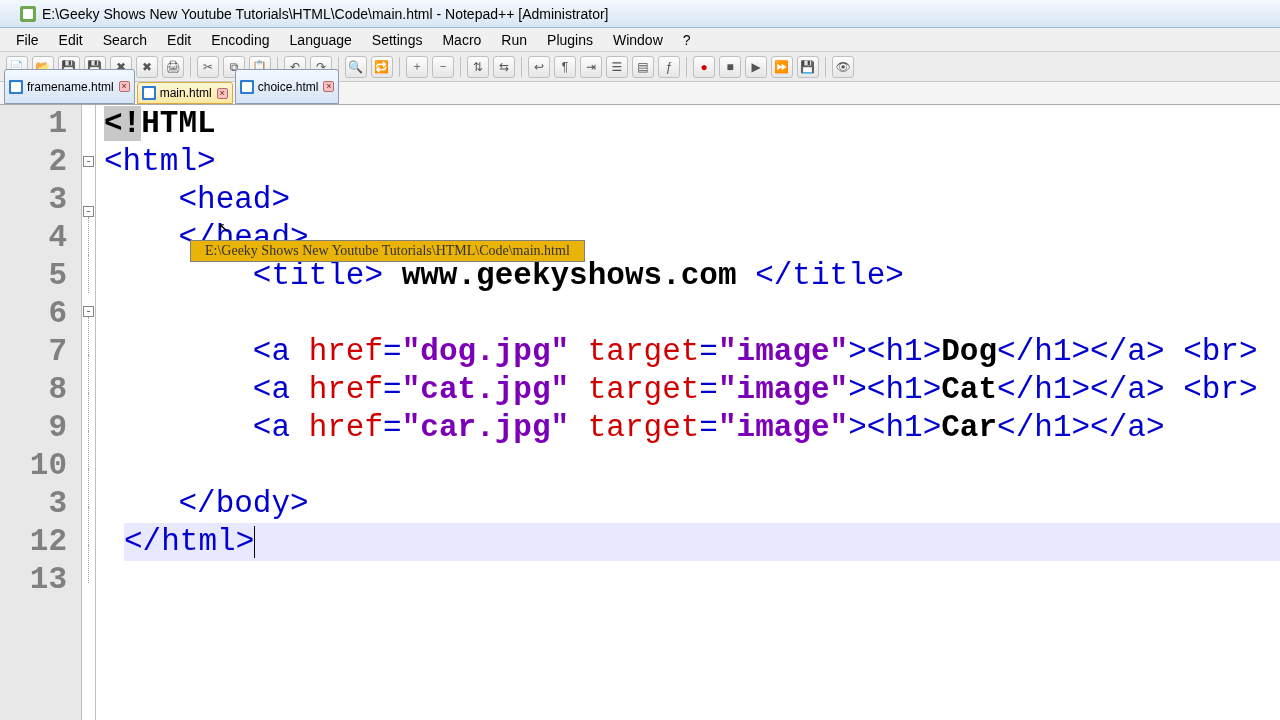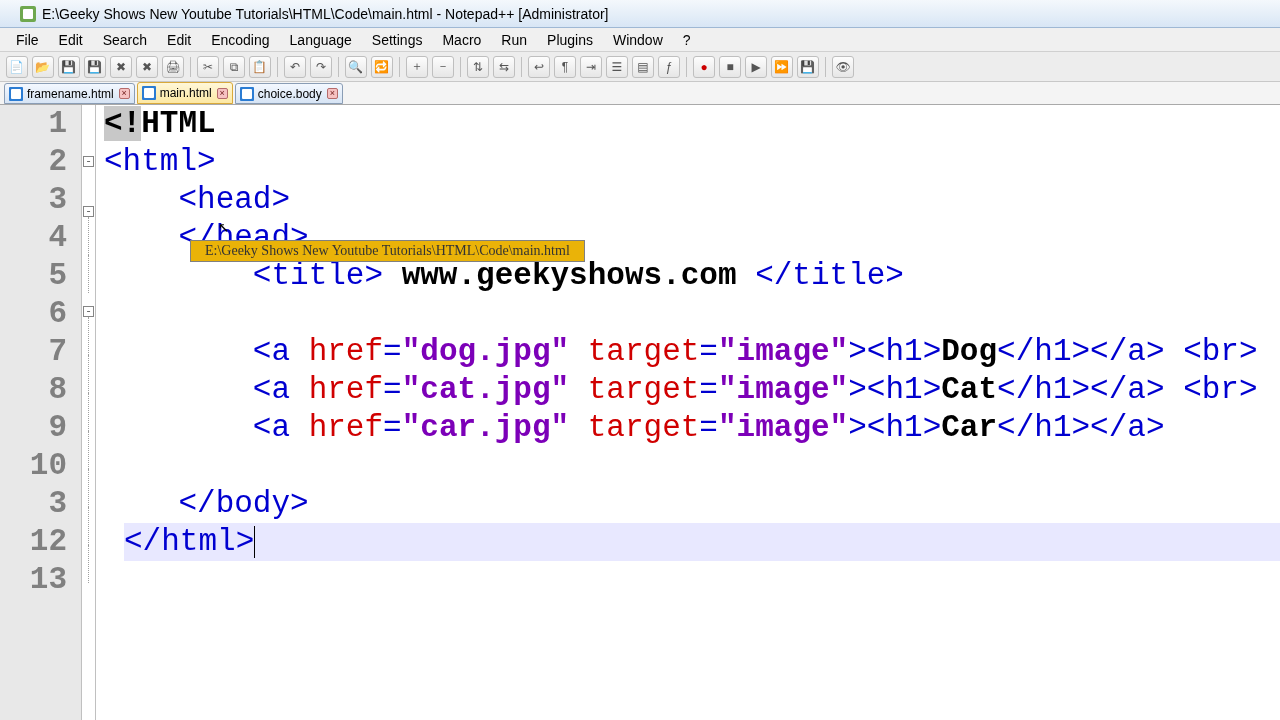--- a/index.html
+++ b/index.html
@@ -14,21 +14,21 @@
   .menubar { height:24px; background:#f0f0f0; border-bottom:1px solid #d0d0d0; display:flex; align-items:center; font-size:14px; padding-left:6px;}
   .menubar span { padding:2px 10px; cursor:default;}
 
   
   .toolbar { height:30px; background:#ededed; border-bottom:1px solid #c8c8c8; display:flex; align-items:center; padding:0 6px; gap:4px;}
   .tbtn { width:22px; height:22px; background:linear-gradient(#fdfdfd,#e6e6e6); border:1px solid #bfbfbf; border-radius:3px; display:flex; align-items:center; justify-content:center; font-size:12px; color:#555; }
   .tsep { width:1px; height:20px; background:#c0c0c0; margin:0 2px;}
 
   
   .tabbar { height:23px; background:#f4f4f4; border-bottom:1px solid #a9a9a9; display:flex; align-items:flex-end; padding-left:4px; font-size:12px;}
-  .tab { height:21px; padding:0 4px 0 4px; border:1px solid #8a9db5; background:linear-gradient(#f3f8ff,#d7e4f4); display:flex; align-items:center; border-top-left-radius:3px; border-top-right-radius:3px; margin-right:2px; }
+  .tab { height:35px; padding:0 4px 0 4px; border:1px solid #8a9db5; background:linear-gradient(#f3f8ff,#d7e4f4); display:flex; align-items:center; border-top-left-radius:3px; border-top-right-radius:3px; margin-right:2px; }
   .tab.active { background:linear-gradient(#fff7d8,#fce8a4); border-color:#d9a93a; height:22px;align-items:center;}
   .tab .ticon { width:14px; height:14px; background:#2b7cd3; border-radius:1px; margin-right:4px; position:relative;}
   .tab .ticon::after{content:"";position:absolute;left:2px;top:2px;width:10px;height:10px;background:#fff;border-radius:1px;}
   .tab .close { width:11px; height:11px; border:1px solid #b56b6b; border-radius:2px; background:#f6c2c2; color:#742020; font-size:9px; line-height:9px; text-align:center; margin-left:5px; }
 
   
   .editor { position:relative; height:calc(720px - 28px - 24px - 30px - 23px); display:flex; font-family:"Courier New",monospace; font-size:31px; }
   .gutter { width:82px; background:#e8e8e8; border-right:1px solid #c0c0c0; text-align:right; padding-right:14px; color:#808080; font-weight:bold; }
   .gutter div { height:38px; line-height:38px; }
   .foldcol { width:14px; background:#fff; border-right:1px solid #c0c0c0;}
@@ -120,21 +120,21 @@
     <span>framename.html</span>
     <div class="close">×</div>
   </div>
   <div class="tab active">
     <div class="ticon"></div>
     <span>main.html</span>
     <div class="close">×</div>
   </div>
   <div class="tab">
     <div class="ticon"></div>
-    <span>choice.body</span>
+    <span>choice.html</span>
     <div class="close">×</div>
   </div>
 </div>
 
 <div class="editor">
   <div class="gutter">
     <div>1</div>
     <div>2</div>
     <div>3</div>
     <div>4</div>

